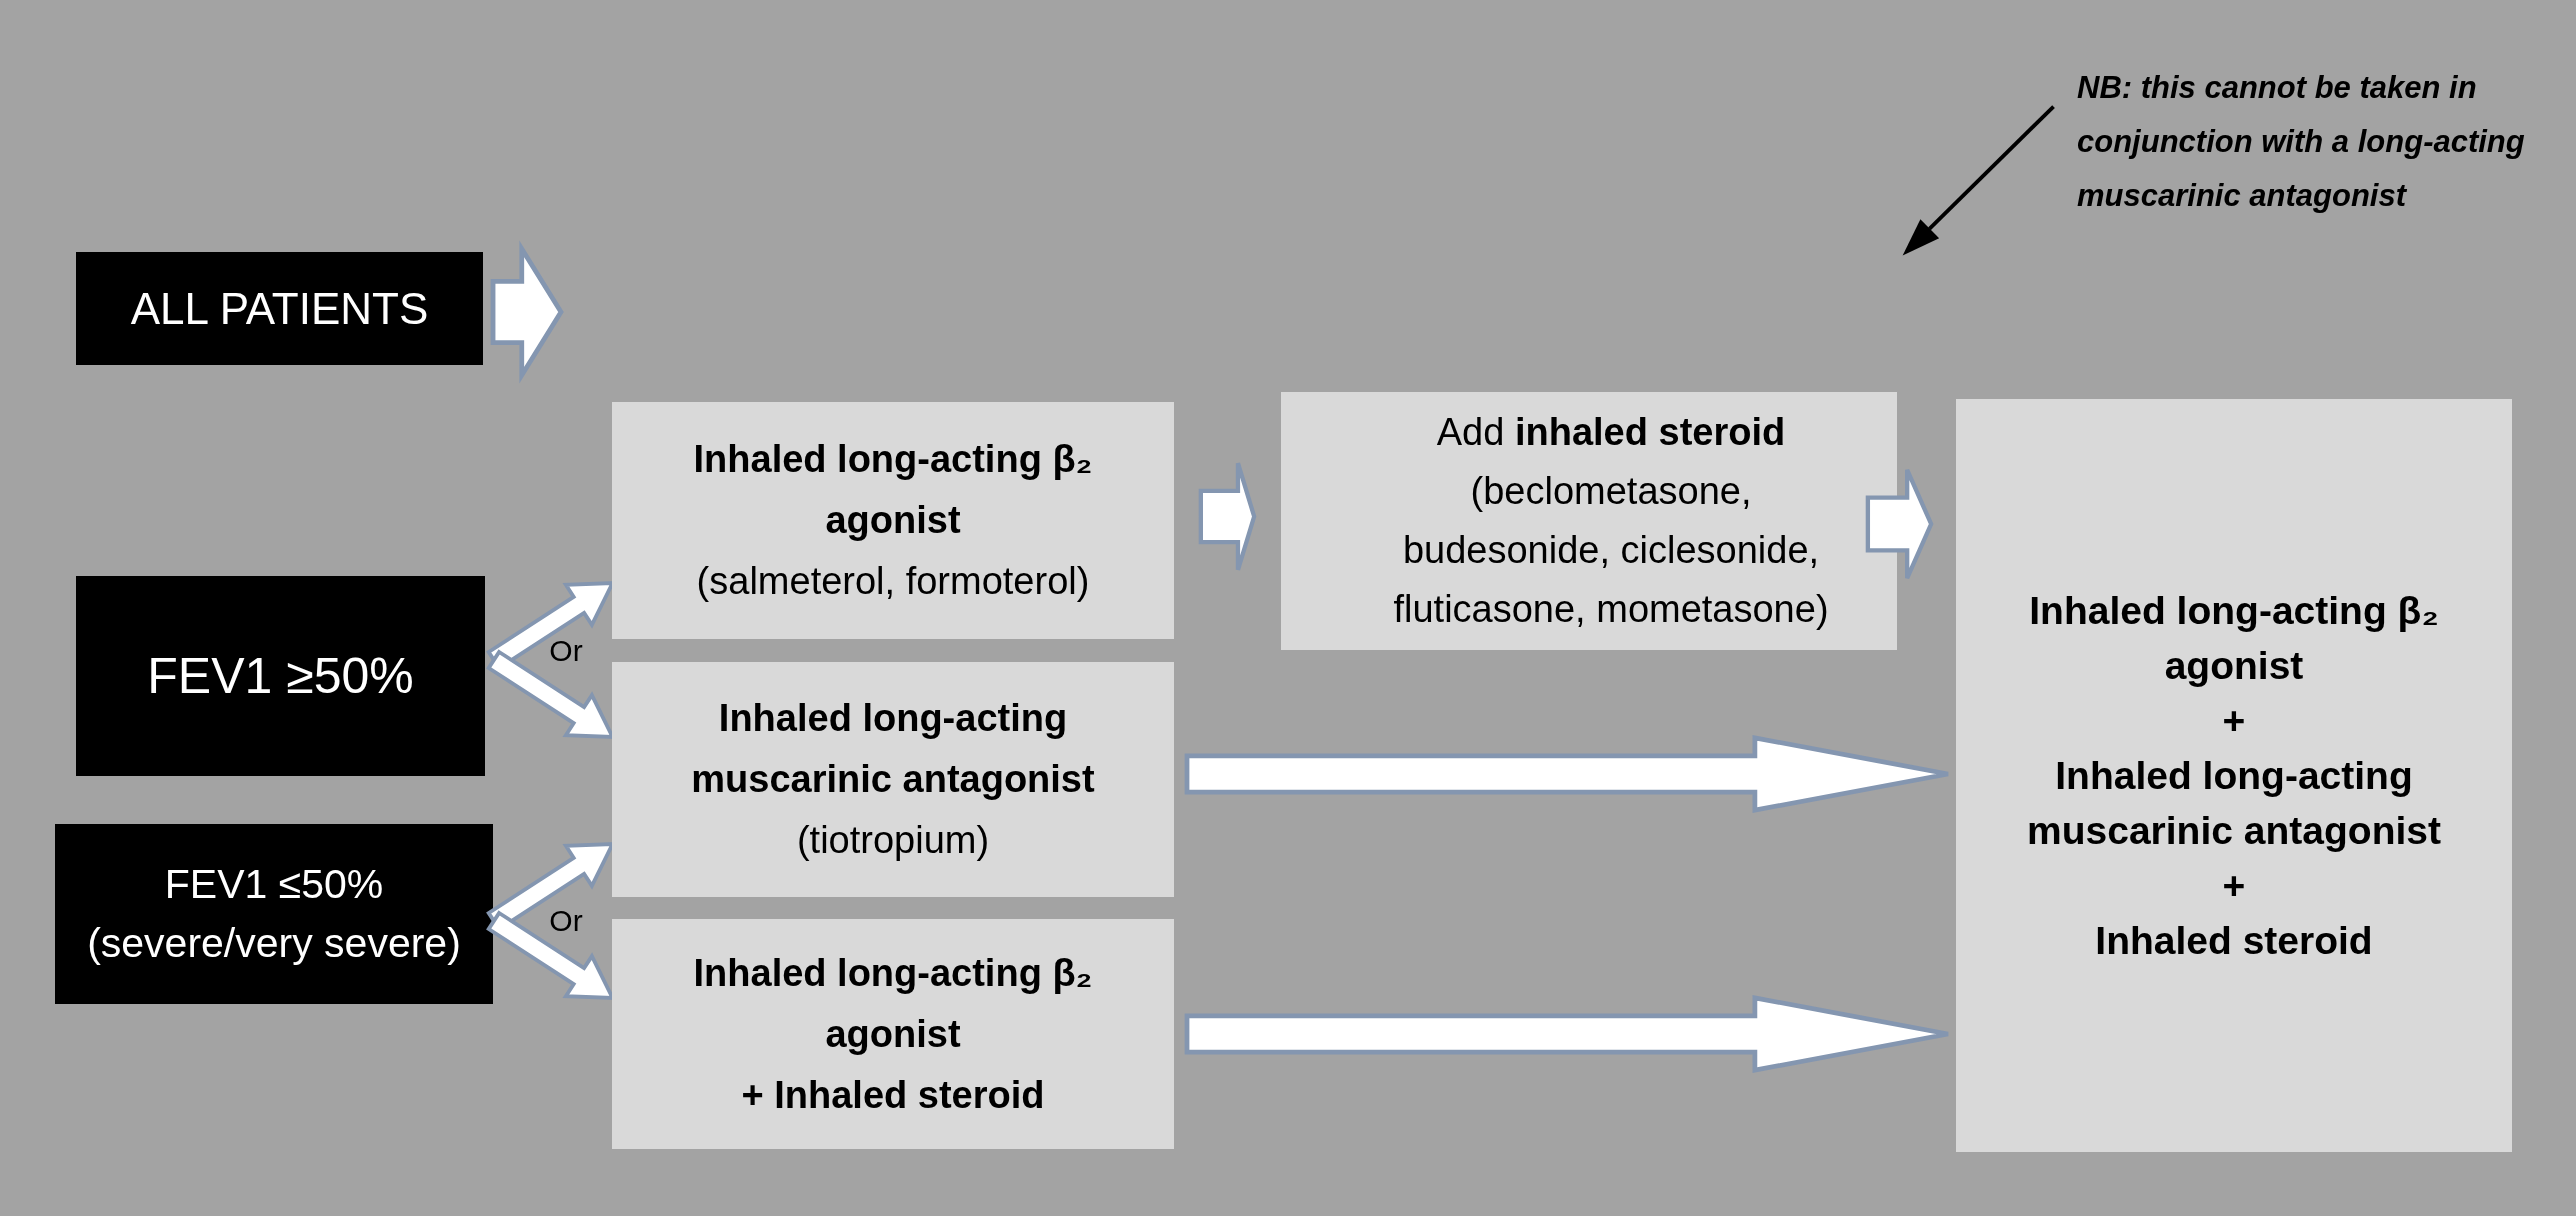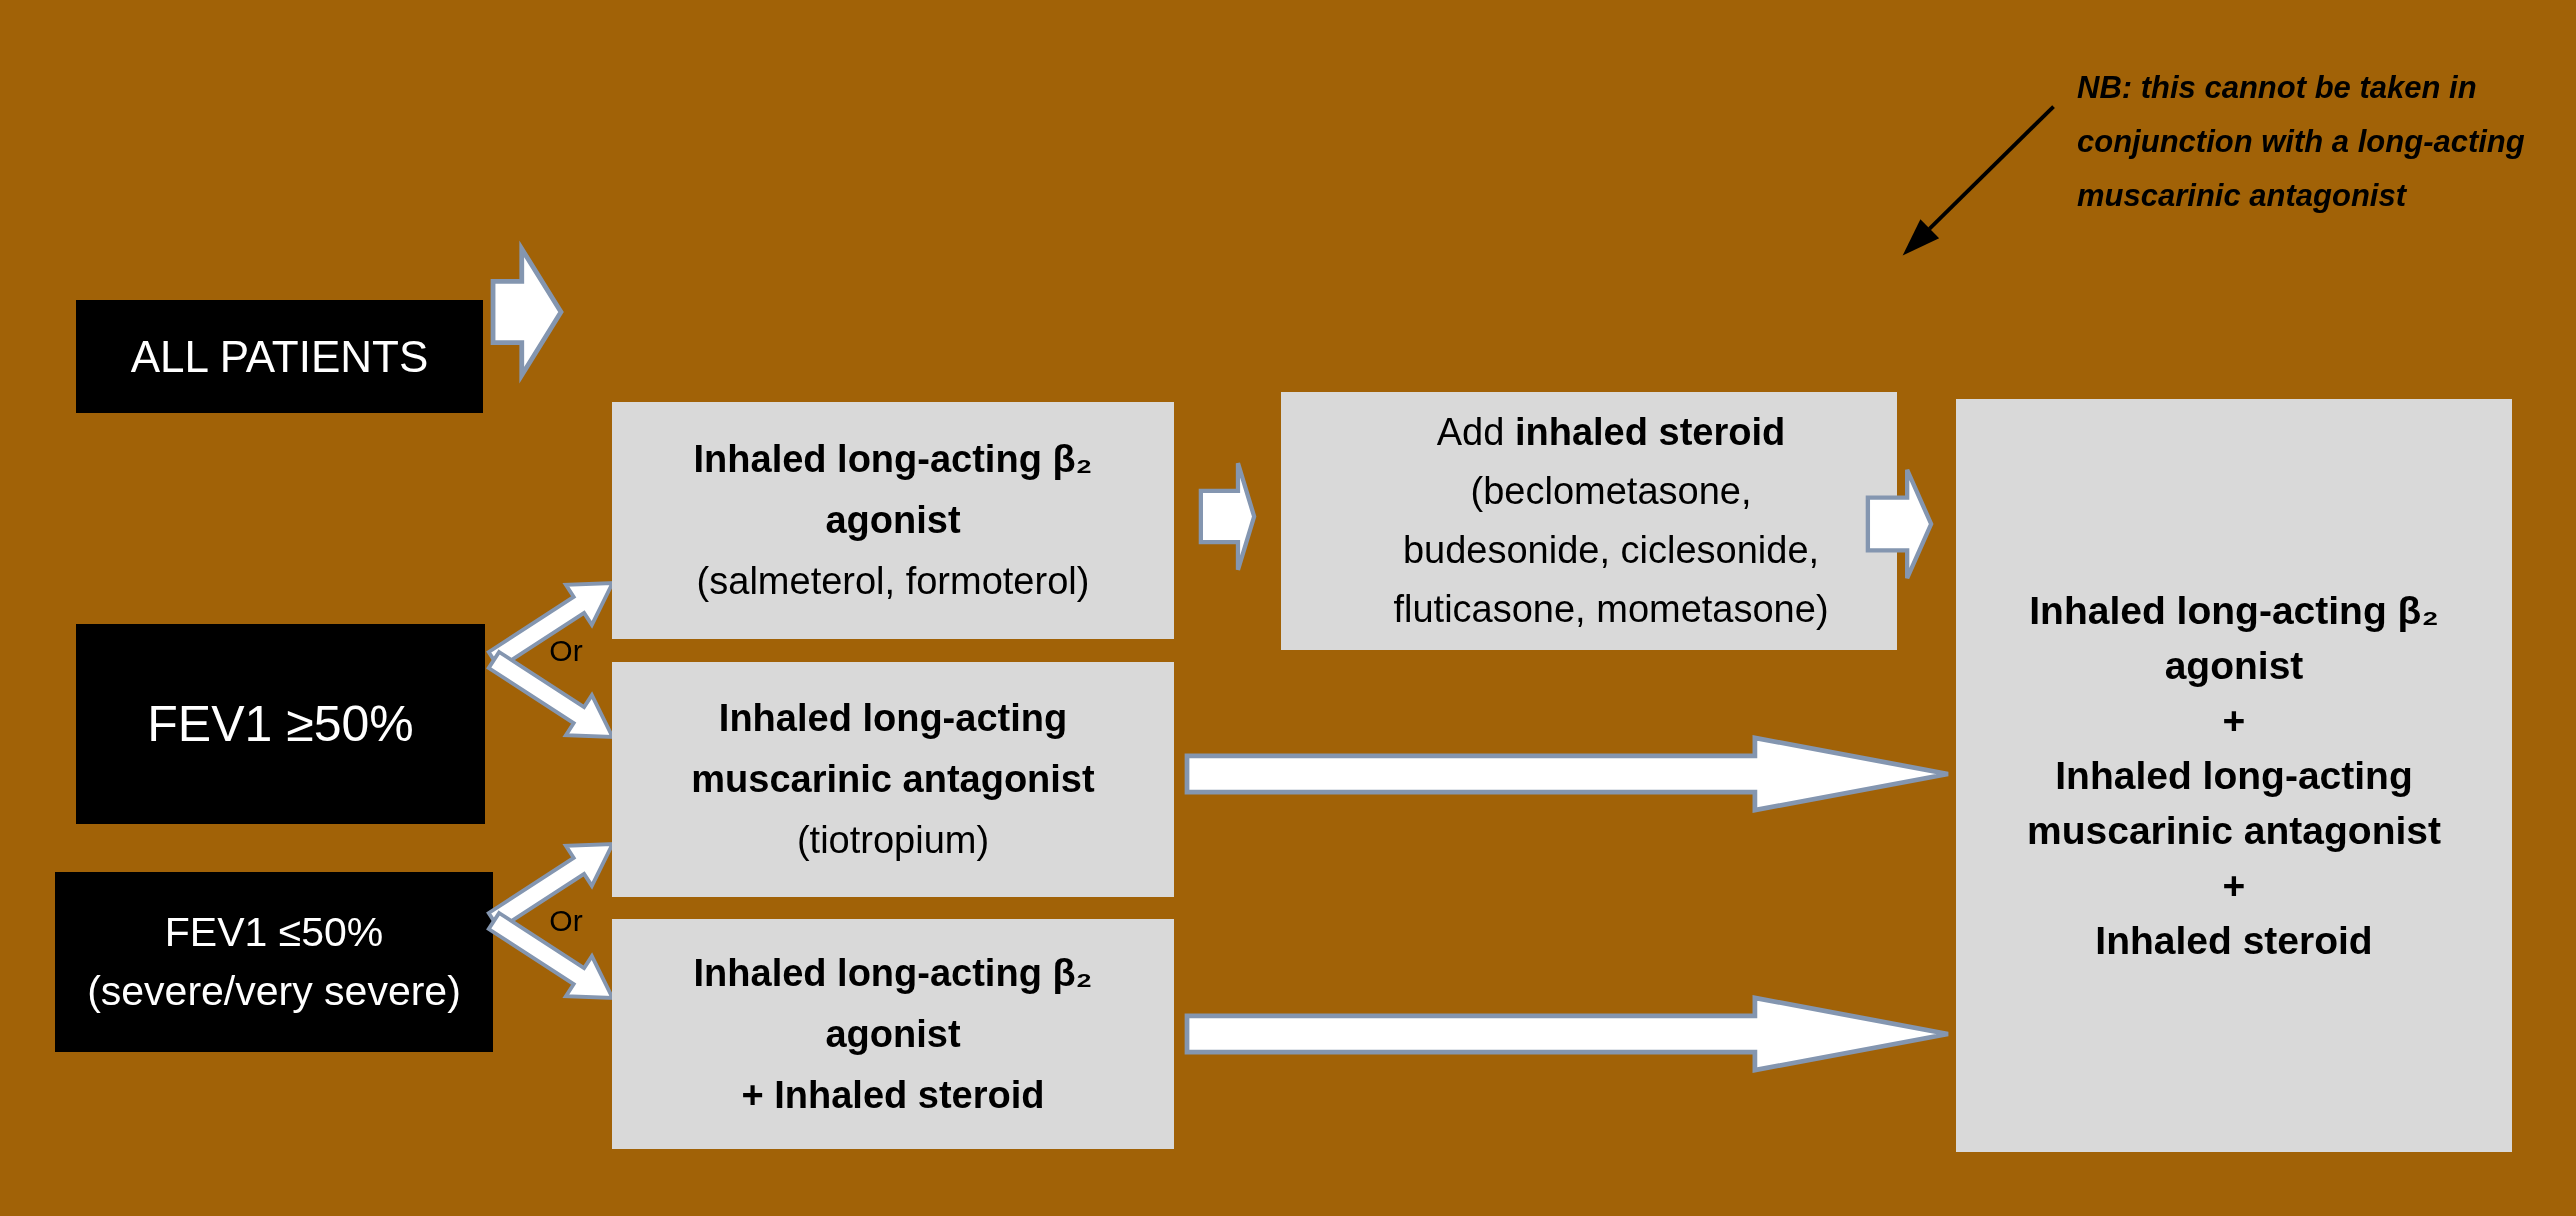--- a/index.html
+++ b/index.html
@@ -4,33 +4,32 @@
 <style>
   html,body{margin:0;padding:0;background:#ffffff;}
   body{
     font-family:"Liberation Sans","DejaVu Sans",sans-serif;
     color:#000;
   }
   .canvas{
     position:relative;
     width:2576px;
     height:1216px;
-    background:#a16207;
+    background:#a3a3a3;
     overflow:hidden;
   }
   .abs{position:absolute;}
   .black-box{
     background:#000000;
     color:#ffffff;
     display:flex;
     flex-direction:column;
     align-items:center;
     justify-content:center;
     text-align:center;
-    margin-top:48px;
   }
   .gray-box{
     background:#d9d9d9;
     display:flex;
     flex-direction:column;
     align-items:center;
     justify-content:center;
     text-align:center;
   }
   .entry-box{left:76px;top:252px;width:407px;height:113px;font-size:44px;}

